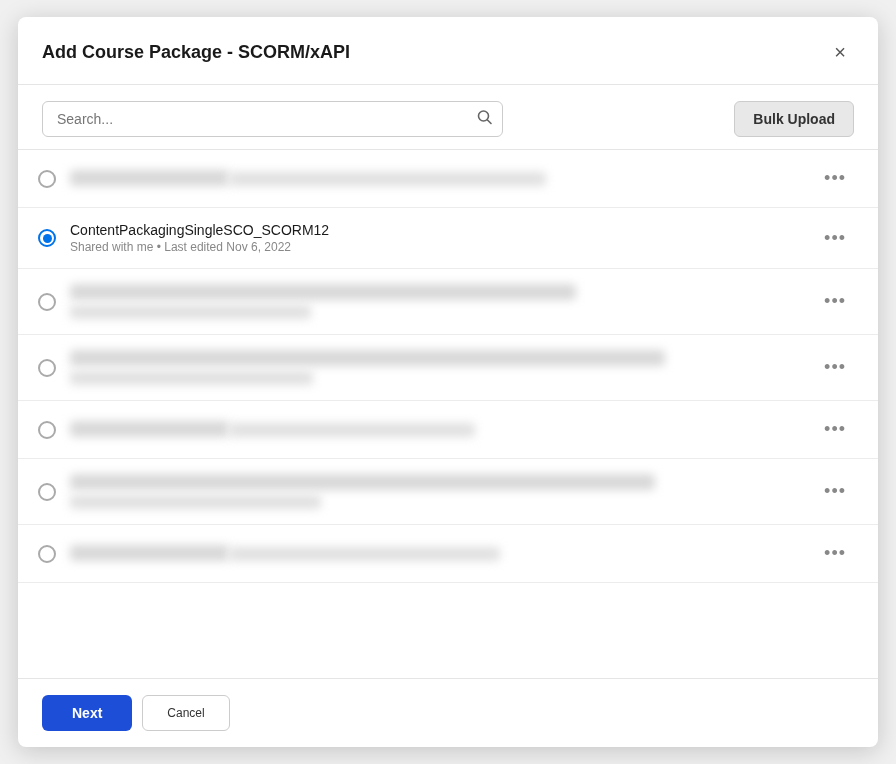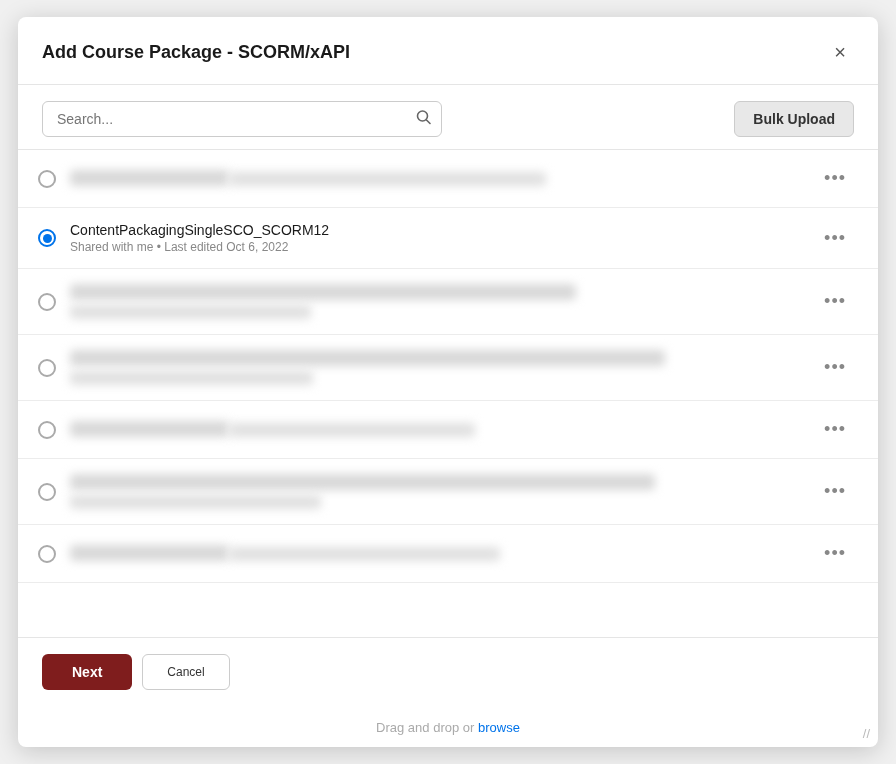--- a/index.html
+++ b/index.html
@@ -51,21 +51,21 @@
       border-radius: 4px;
     }
     .toolbar {
       display: flex;
       align-items: center;
       justify-content: space-between;
       padding: 16px 24px 12px 24px;
     }
     .search-wrapper {
       position: relative;
-      width: 400px;
+      width: 461px;
     }
     .search-input {
       width: 100%;
       padding: 9px 36px 9px 14px;
       border: 1.5px solid #ccc;
       border-radius: 6px;
       font-size: 14px;
       color: #444;
       outline: none;
     }
@@ -169,21 +169,21 @@
       align-items: center;
       justify-content: space-between;
       padding: 16px 24px;
       border-top: 1px solid #e5e5e5;
     }
     .footer-left {
       display: flex;
       gap: 10px;
     }
     .next-btn {
-      background: #7f1d1d;
+      background: #1d4ed8;
       color: #fff;
       border: none;
       border-radius: 6px;
       padding: 10px 30px;
       font-size: 14px;
       font-weight: 600;
       cursor: pointer;
     }
     .cancel-btn {
       background: #fff;
@@ -247,21 +247,21 @@
       <div id="list-items">
           <div class="list-item">
             <div class="radio-btn"></div>
             <div class="item-content"><div class="item-title blurred">████████████████</div><div class="item-subtitle blurred">████████████ ██ ██ ██████████ ███ ██ ████</div></div>
             <button class="more-btn">•••</button>
           </div>
           <div class="list-item">
             <div class="radio-btn selected"></div>
             <div class="item-content">
               <div class="item-title">ContentPackagingSingleSCO_SCORM12</div>
-              <div class="item-subtitle">Shared with me • Last edited Oct 6, 2022</div>
+              <div class="item-subtitle">Shared with me • Last edited Nov 6, 2022</div>
             </div>
             <button class="more-btn">•••</button>
           </div>
           <div class="list-item">
             <div class="radio-btn"></div>
             <div class="item-content"><div class="item-title blurred">███████████████████████████████████████████████████</div><div class="item-subtitle blurred">████ ███ ██ ███ █████████ █ ████</div></div>
             <button class="more-btn">•••</button>
           </div>
           <div class="list-item">
             <div class="radio-btn"></div>
@@ -285,21 +285,14 @@
           </div>
         </div>
     </div>
 
     <div class="footer">
       <div class="footer-left">
         <button class="next-btn">Next</button>
         <button class="cancel-btn">Cancel</button>
       </div>
     </div>
-    <div class="modal-bottom">
-      <div class="drag-drop-text">
-        <span>Drag and drop or</span>
-        <a href="#">browse</a>
-      </div>
-      <div class="resize-handle">//</div>
-    </div>
   </div>
 </div>
 
 </body></html>

